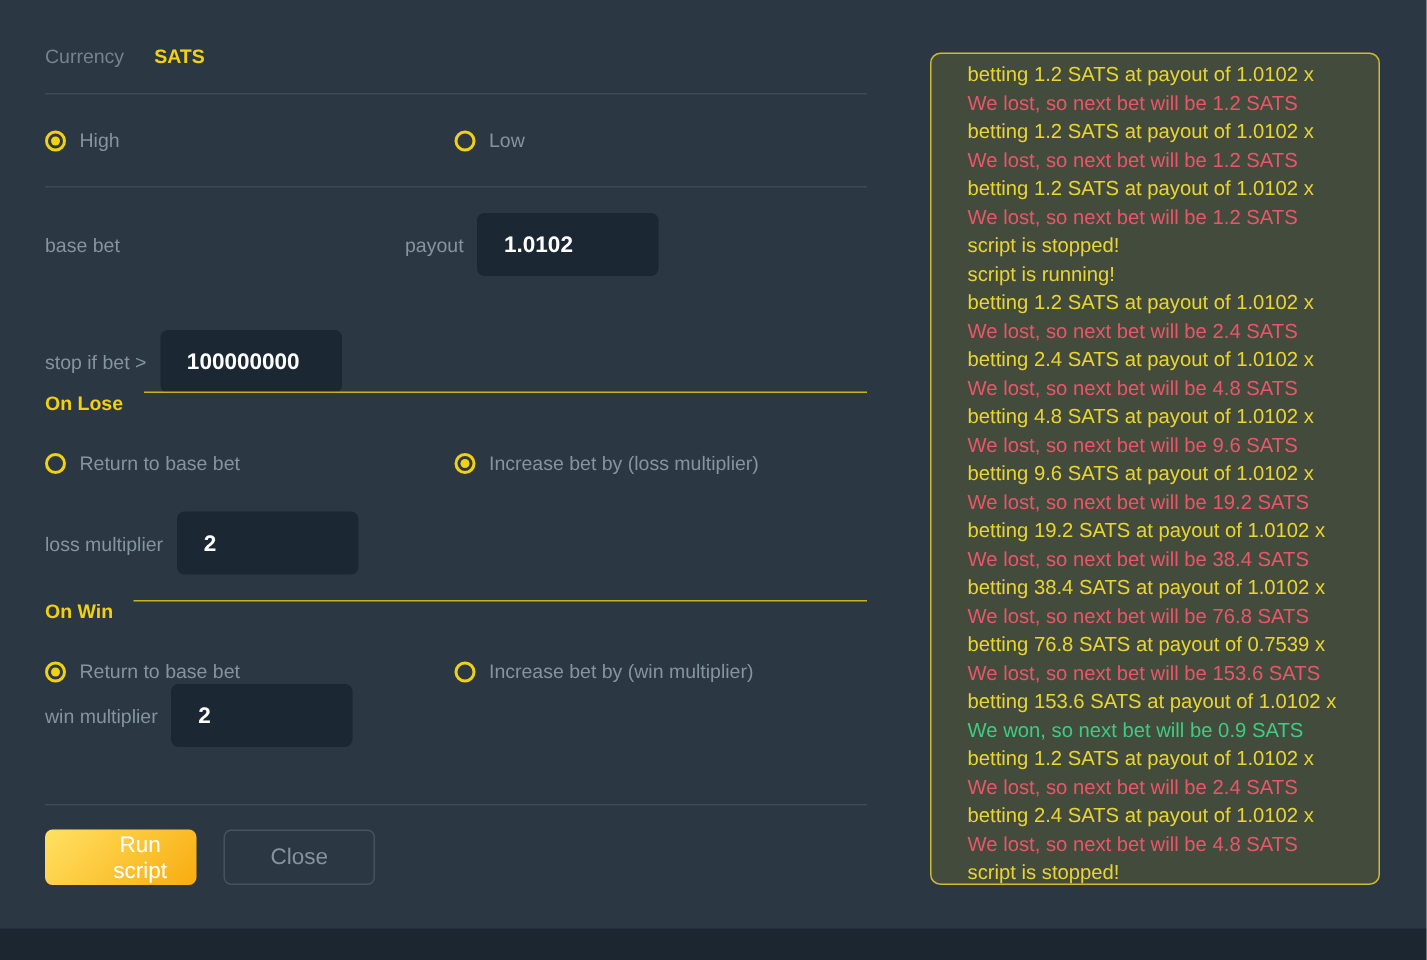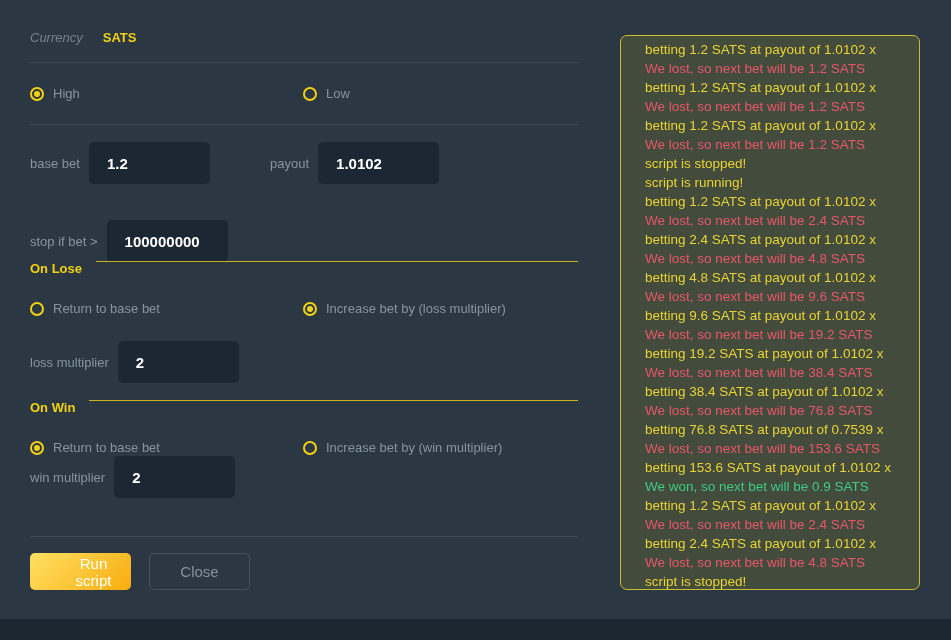--- a/index.html
+++ b/index.html
@@ -3,21 +3,21 @@
 <meta charset="utf-8">
 <style>
   html,body { margin:0; padding:0; }
   body { width:951px; height:640px; overflow:hidden; font-family:"Liberation Sans",sans-serif; }
   .app { position:relative; width:951px; height:640px; background:var(--bg,#2b3844); overflow:hidden; }
 
   .divider { position:absolute; left:30px; width:548px; height:1px; background:var(--divider,#3c4a56); }
   .d1 { top:62px; } .d2 { top:124px; } .d3 { top:536px; }
 
   .currency-row { position:absolute; top:30px; left:30px; display:flex; gap:20px; align-items:baseline; }
-  .currency-label { font-size:13px; color:var(--muted_label,#75838e);font-style:italic; }
+  .currency-label { font-size:13px; color:var(--muted_label,#75838e); }
   .currency-value { font-size:13px; font-weight:700; color:var(--yellow,#f2d112); cursor:pointer; }
 
   .radio-row { position:absolute; left:0; width:608px; height:16px; }
   .rr1 { top:86px; } .rr2 { top:301px; } .rr3 { top:440px; }
   .radio-item { position:absolute; top:0; display:flex; align-items:center; gap:9px; cursor:pointer; }
   .c1 { left:30px; } .c2 { left:303px; }
   .radio-circle { width:10px; height:10px; border:2px solid var(--yellow,#f2d112); border-radius:50%; position:relative; flex:none; }
   .radio-item.checked .radio-circle::after { content:""; position:absolute; left:2px; top:2px; width:6px; height:6px; border-radius:50%; background:var(--yellow,#f2d112); }
   .radio-label { font-size:13px; color:var(--label,#8494a0); }
 
@@ -74,21 +74,20 @@
     <div class="radio-item c2">
       <span class="radio-circle"></span>
       <span class="radio-label">Low</span>
     </div>
   </div>
 
   <div class="divider d2"></div>
 
   <div class="field-group fg-basebet">
     <span class="field-label">base bet</span>
-    <input class="text-input" type="text" value="1.2" style="">
   </div>
   <div class="field-group fg-payout">
     <span class="field-label">payout</span>
     <input class="text-input" type="text" value="1.0102" style="">
   </div>
 
   <div class="field-group fg-stop">
     <span class="field-label">stop if bet &gt;</span>
     <input class="text-input" type="text" value="100000000" style="">
   </div>

